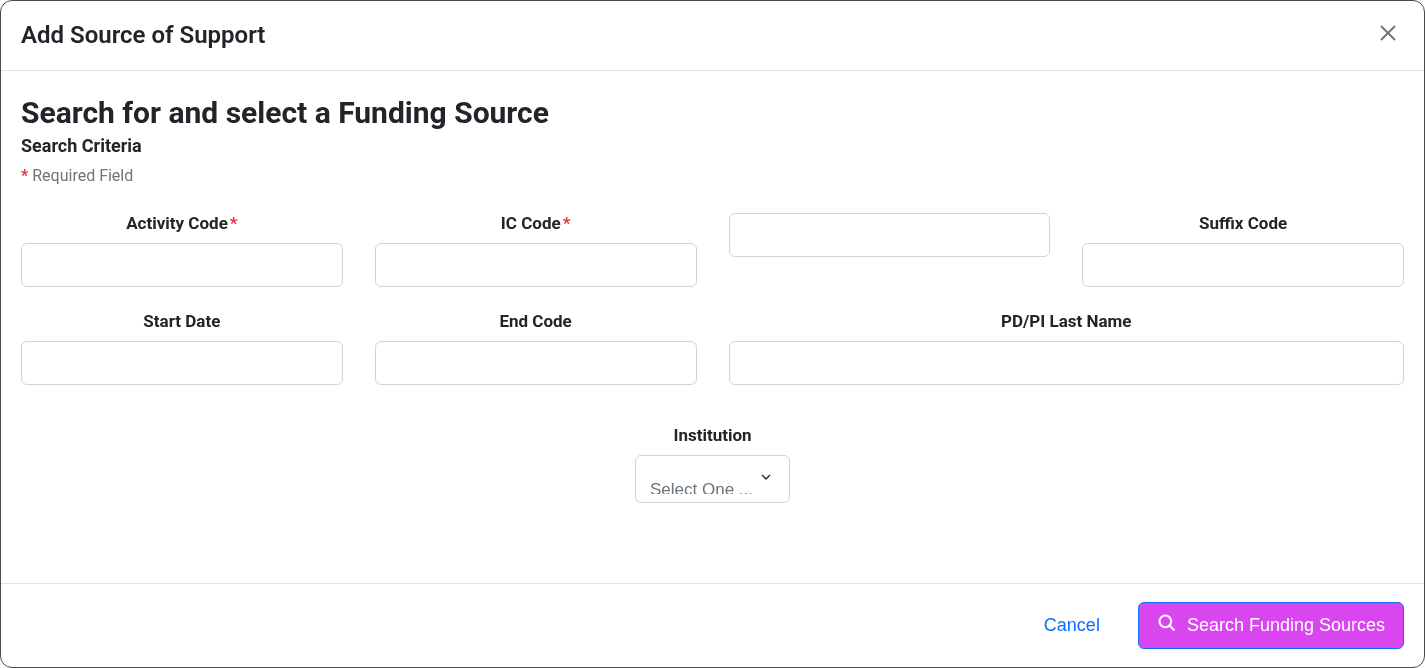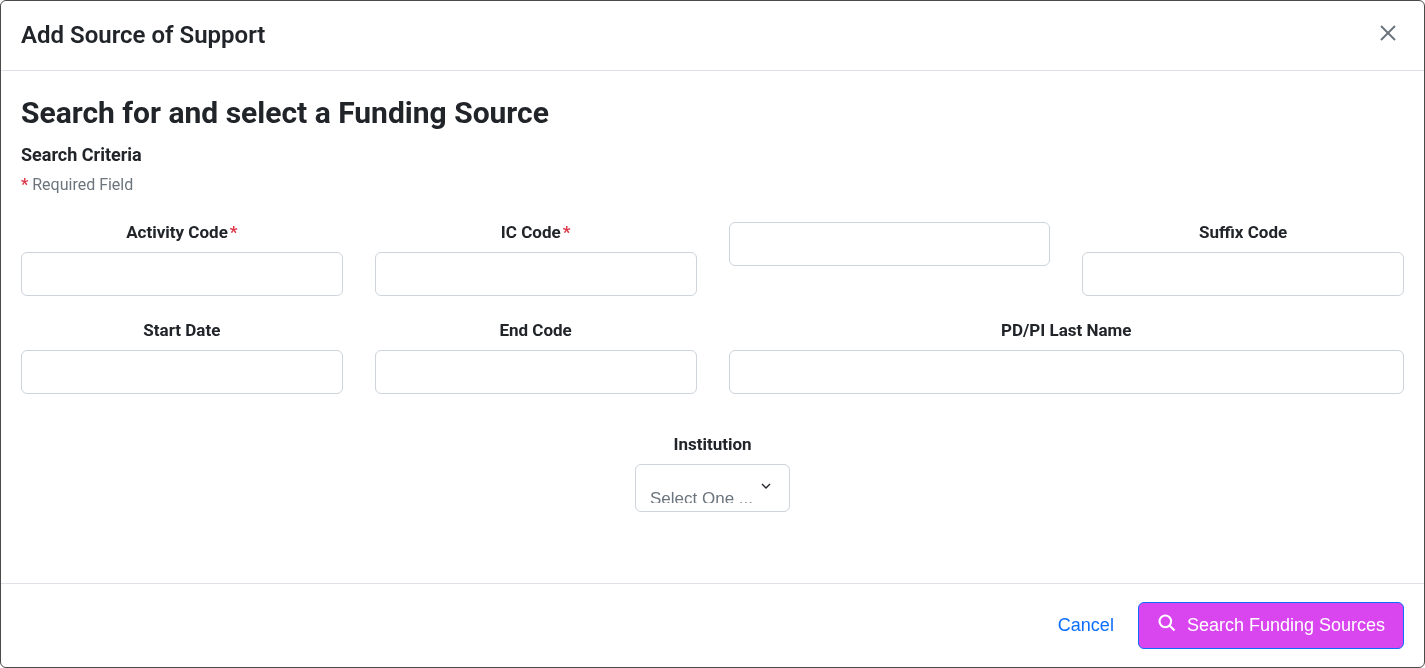--- a/index.html
+++ b/index.html
@@ -9,21 +9,21 @@
     }
     body {
       font-family: -apple-system, BlinkMacSystemFont, "Segoe UI", Roboto, "Helvetica Neue", Arial, sans-serif;
       background: #fff;
       color: #212529;
     }
     .modal {
       width: 1425px;
       height: 668px;
       border: 1px solid #4a4a4a;
-      border-radius: 6px;
+      border-radius: 12px;
       display: flex;
       flex-direction: column;
       overflow: hidden;
     }
     .modal-header {
       display: flex;
       justify-content: space-between;
       align-items: center;
       padding: 16px 20px 18px 20px;
       border-bottom: 1px solid #dee2e6;
@@ -51,21 +51,21 @@
     }
     .modal-body {
       padding: 24px 20px 20px 20px;
       flex: 1;
       overflow-y: auto;
     }
     .section-title {
       font-size: 30px;
       font-weight: 700;
       color: #212529;
-      margin-bottom: 14px;
+      margin-bottom: 5px;
     }
     .subsection-title {
       font-size: 18px;
       font-weight: 700;
       color: #212529;
       margin-bottom: 10px;
     }
     .required-note {
       font-size: 16px;
       color: #6c757d;
@@ -146,21 +146,21 @@
       stroke: #212529;
       stroke-width: 2;
       fill: none;
     }
     .modal-footer {
       display: flex;
       justify-content: flex-end;
       align-items: center;
       padding: 18px 20px;
       border-top: 1px solid #dee2e6;
-      gap: 20px;
+      gap: 34px;
     }
     .btn-link {
       background: none;
       border: none;
       color: #0d6efd;
       font-size: 18px;
       cursor: pointer;
       padding: 8px 4px;
     }
     .btn-primary {

